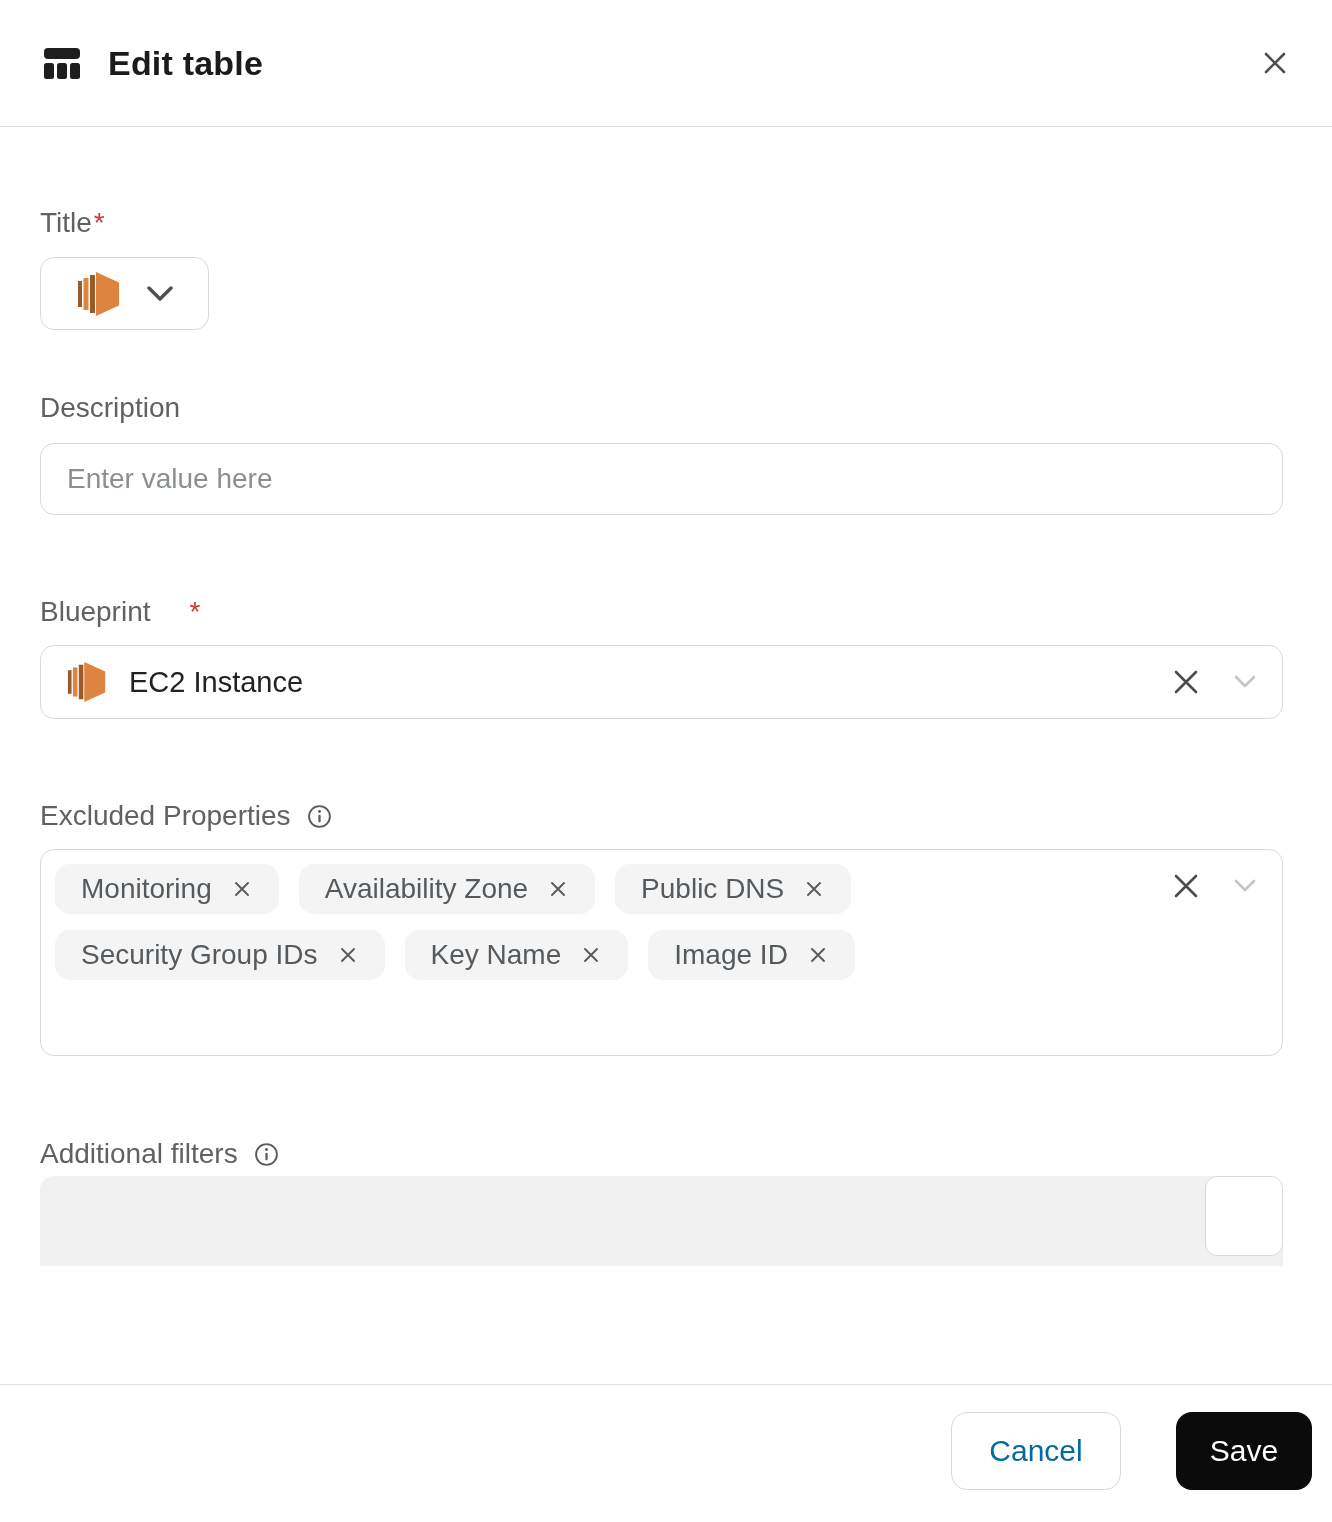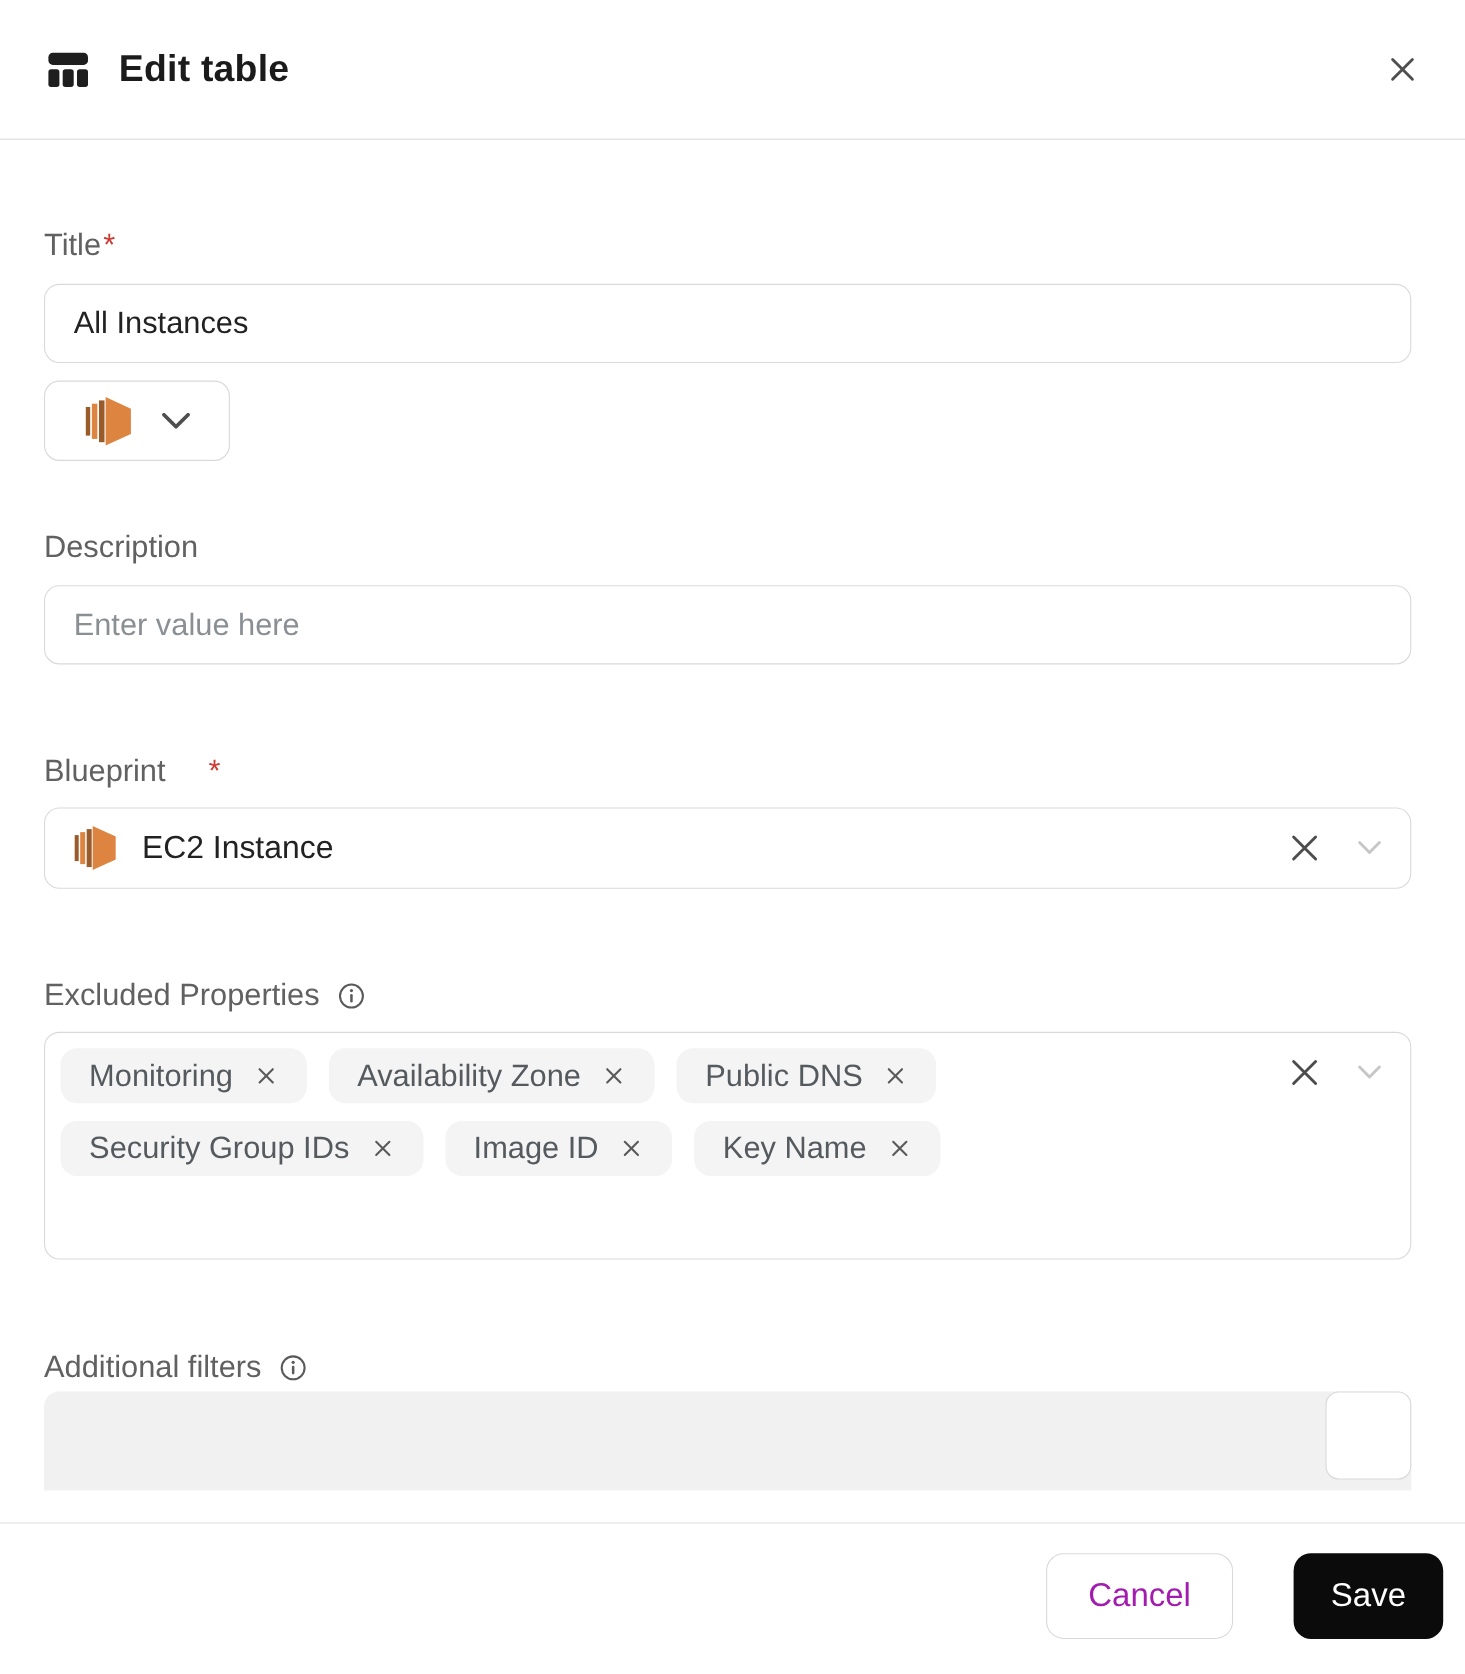--- a/index.html
+++ b/index.html
@@ -146,21 +146,21 @@
   }
   .btn {
     height:78px; border-radius:16px;
     font-family:"Liberation Sans", sans-serif;
     font-size:30px;
     display:flex; align-items:center; justify-content:center;
     cursor:pointer;
   }
   .btn-cancel {
     width:170px;
-    background:#ffffff; color:#a21caf;
+    background:#ffffff; color:#0369a1;
     border:1.5px solid #d9d9d9;
   }
   .btn-save {
     width:136px;
     background:#0b0b0b; color:#ffffff;
     border:none;
   }
 </style>
 </head>
 <body>
@@ -181,21 +181,20 @@
       </svg>
     </button>
   </div>
 
   <div class="modal-body">
 
     <div class="field-label">
       <span>Title</span>
         <span class="asterisk">*</span>
     </div>
-    <input class="text-input" type="text" value="All Instances" style="">
 
     <div class="icon-picker">
       <svg class="ec2-glyph" viewBox="0 0 44 48">
         <rect x="1" y="11" width="4" height="26" fill="#9A5B2B"></rect>
         <rect x="6.5" y="8" width="5" height="32" fill="#DD8441"></rect>
         <rect x="13" y="5" width="5" height="38" fill="#9A5B2B"></rect>
         <polygon points="19,2 42,12.5 42,35.5 19,46" fill="#DD8441"></polygon>
       </svg>
       <svg class="chev-dark" viewBox="0 0 26 16">
         <path d="M2 2 L13 13 L24 2" stroke="#4f4f4f" stroke-width="3.4" stroke-linecap="round" stroke-linejoin="round" fill="none"></path>
@@ -257,27 +256,27 @@
               <path d="M5 5 L17 17 M17 5 L5 17" stroke="#5a5a5a" stroke-width="1.9" stroke-linecap="round" fill="none"></path>
             </svg>
           </span>
           <span class="tag">
             <span>Security Group IDs</span>
             <svg class="tag-x" viewBox="0 0 22 22">
               <path d="M5 5 L17 17 M17 5 L5 17" stroke="#5a5a5a" stroke-width="1.9" stroke-linecap="round" fill="none"></path>
             </svg>
           </span>
           <span class="tag">
+            <span>Key Name</span>
+            <svg class="tag-x" viewBox="0 0 22 22">
+              <path d="M5 5 L17 17 M17 5 L5 17" stroke="#5a5a5a" stroke-width="1.9" stroke-linecap="round" fill="none"></path>
+            </svg>
+          </span>
+          <span class="tag">
             <span>Image ID</span>
-            <svg class="tag-x" viewBox="0 0 22 22">
-              <path d="M5 5 L17 17 M17 5 L5 17" stroke="#5a5a5a" stroke-width="1.9" stroke-linecap="round" fill="none"></path>
-            </svg>
-          </span>
-          <span class="tag">
-            <span>Key Name</span>
             <svg class="tag-x" viewBox="0 0 22 22">
               <path d="M5 5 L17 17 M17 5 L5 17" stroke="#5a5a5a" stroke-width="1.9" stroke-linecap="round" fill="none"></path>
             </svg>
           </span>
         </div>
       <span class="multi-controls">
         <svg class="clear-x" viewBox="0 0 28 28">
           <path d="M4 4 L24 24 M24 4 L4 24" stroke="#4c4c4c" stroke-width="2.6" stroke-linecap="round" fill="none"></path>
         </svg>
         <svg class="chev-light" viewBox="0 0 22 14">

